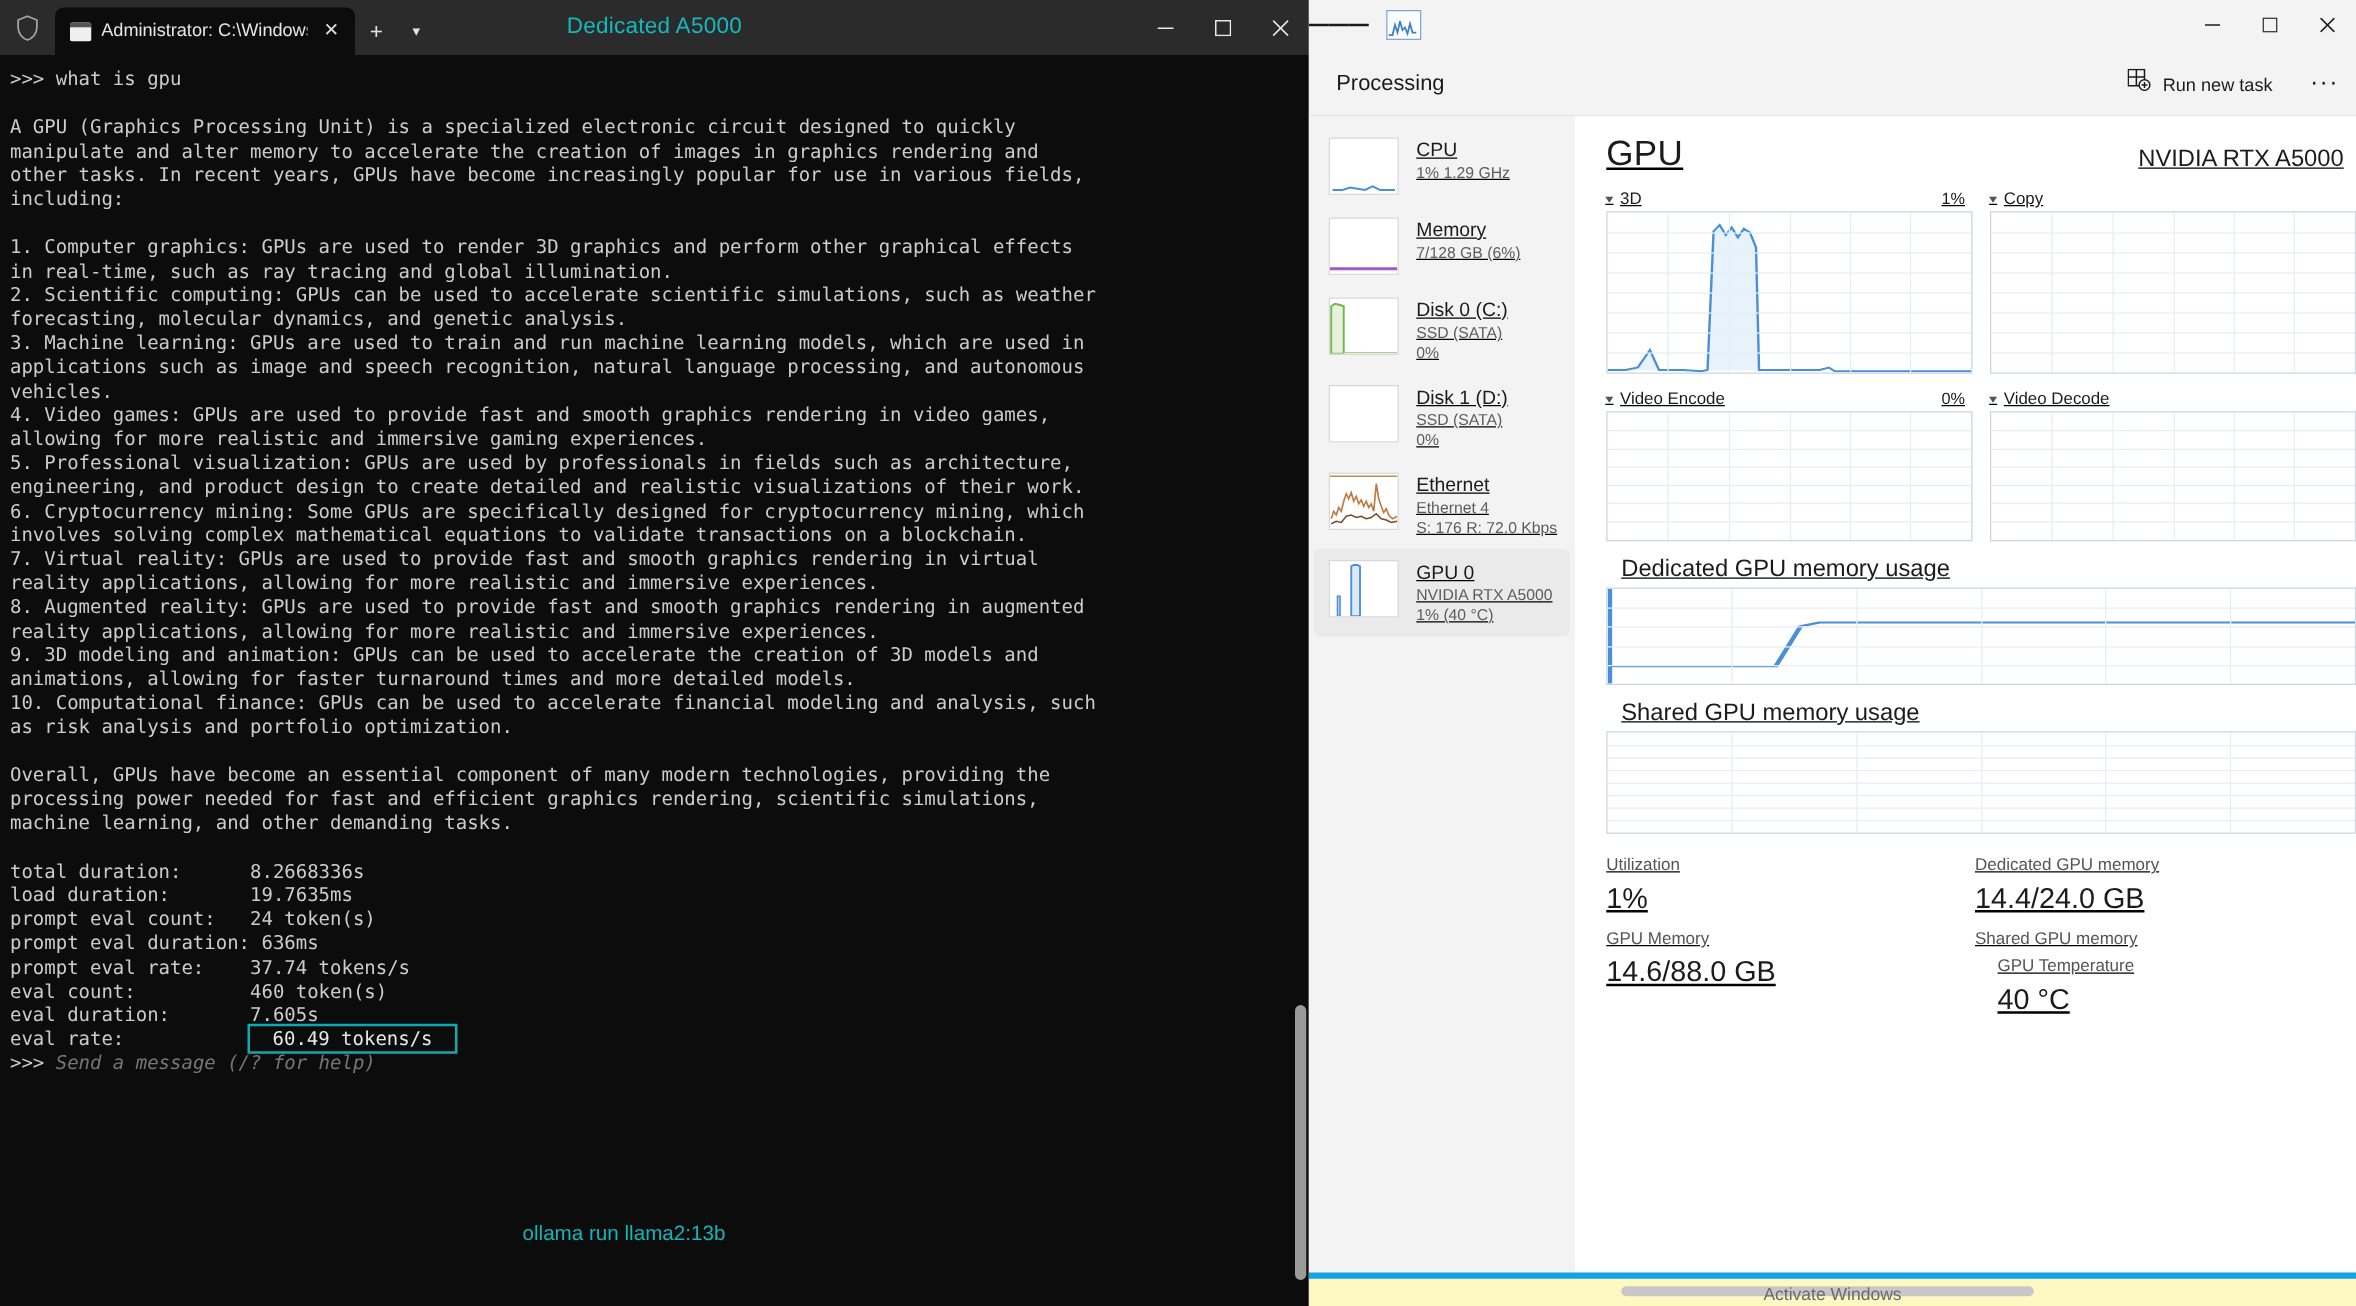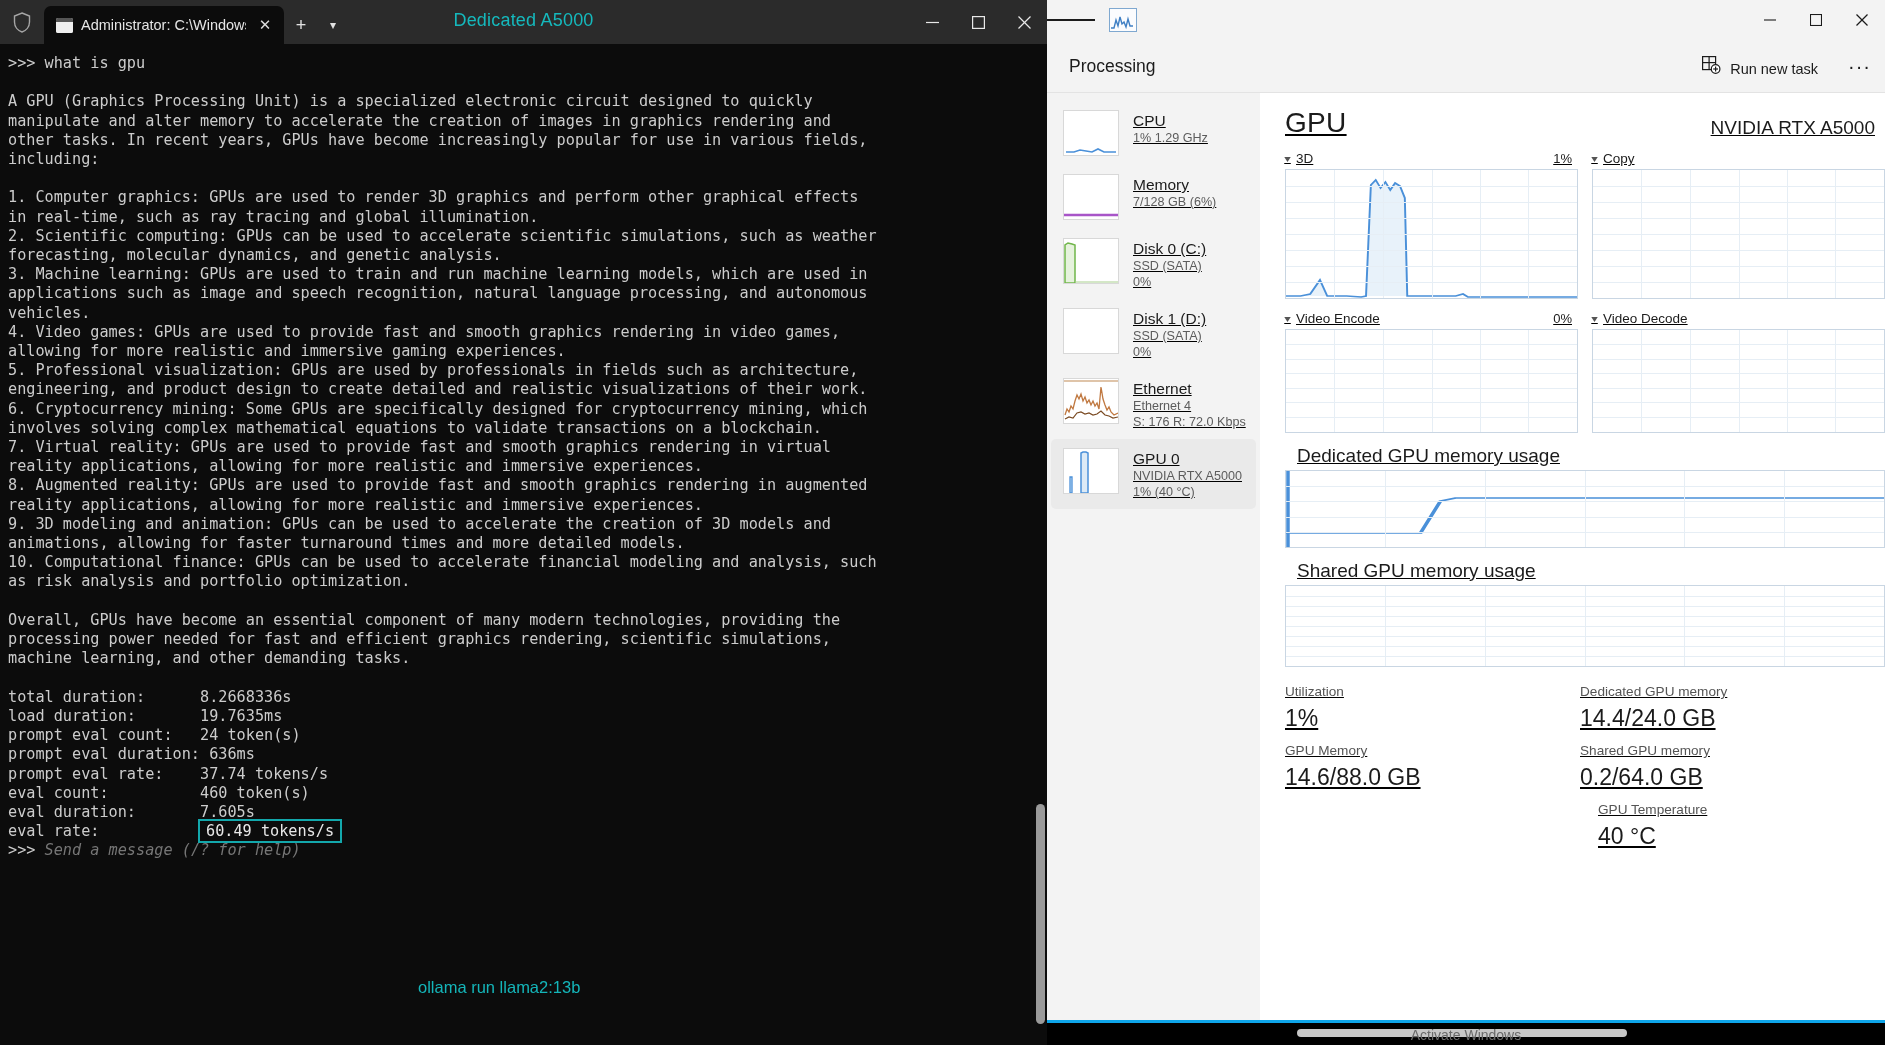--- a/index.html
+++ b/index.html
@@ -60,21 +60,21 @@
 
   .term-body{
     flex:1;position:relative;overflow:hidden;
     font-family:"DejaVu Sans Mono","Liberation Mono",monospace;
     font-size:15.2px;line-height:19.2px;color:#cccccc;
     padding:10px 0 0 8px;
     white-space:pre;
   }
   .term-body .dim{color:#767676;font-style:italic;}
   .term-body .hl{
-    outline:2px solid #13a8ac;padding:1px 6px;color:#e8e8e8;
+    outline:2px solid #13a8ac;padding:1px 18px;color:#e8e8e8;
   }
   .annot{
     position:absolute;color:#14b5b9;
     font-family:"Liberation Sans",sans-serif;font-size:16.5px;
     white-space:nowrap;
   }
   .term-scrollbar{
     position:absolute;right:2px;top:760px;width:9px;height:220px;
     background:#9a9a9a;border-radius:5px;
   }
@@ -159,21 +159,21 @@
   .mem-lbl{font-size:19px;color:#1b1b1b;margin:12px 12px 3px;}
 
   .stats{
     display:flex;margin-top:14px;padding-right:10px;
   }
   .stat-col{flex:1;min-width:0;}
   .stat-lbl{font-size:13.6px;color:#555;line-height:22px;}
   .stat-val{font-size:23px;color:#1b1b1b;line-height:31px;margin-bottom:6px;}
 
   .tm-bottombar{
-    height:22px;background:#000000;position:relative;border-top:3px solid #0ea5e9;
+    height:22px;background:#fef9c3;position:relative;border-top:5px solid #0ea5e9;
   }
   .tm-hscroll{
     position:absolute;left:250px;top:6px;width:330px;height:8px;
     background:#c7c7c7;border-radius:4px;
   }
   .activate{
     position:absolute;left:0;right:0;bottom:2px;text-align:center;
     font-size:14px;color:#6a6a6a;
   }
 </style>
@@ -548,21 +548,20 @@
           <div class="stat-col">
             <div class="stat-lbl">Utilization</div>
             <div class="stat-val">1%</div>
             <div class="stat-lbl">GPU Memory</div>
             <div class="stat-val">14.6/88.0 GB</div>
           </div>
           <div class="stat-col">
             <div class="stat-lbl">Dedicated GPU memory</div>
             <div class="stat-val">14.4/24.0 GB</div>
             <div class="stat-lbl">Shared GPU memory</div>
-            <div class="stat-val">0.2/64.0 GB</div>
             <div class="stat-lbl" style="padding-left:18px;">GPU Temperature</div>
             <div class="stat-val" style="padding-left:18px;">40 °C</div>
           </div>
         </div>
       </div>
     </div>
 
     <div class="tm-bottombar">
       <div class="tm-hscroll"></div>
       <div class="activate">Activate Windows</div>

